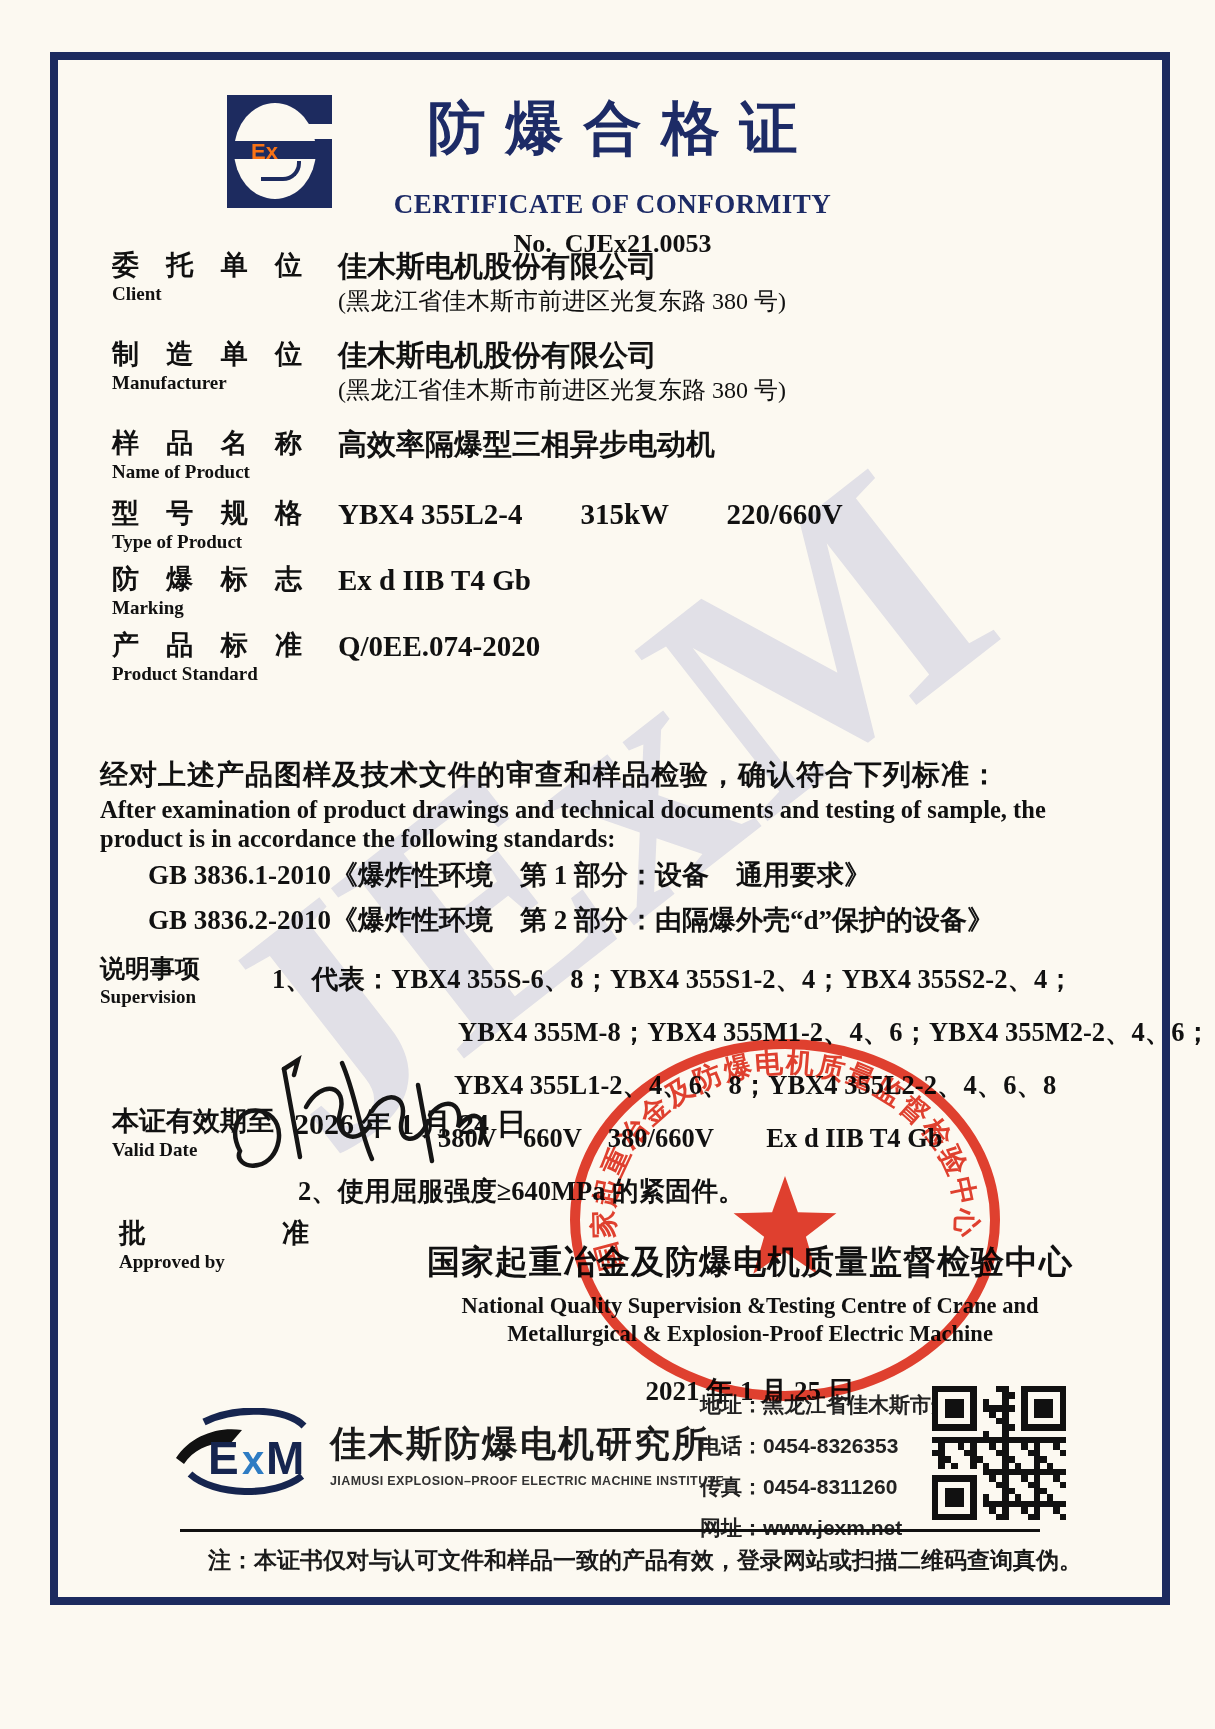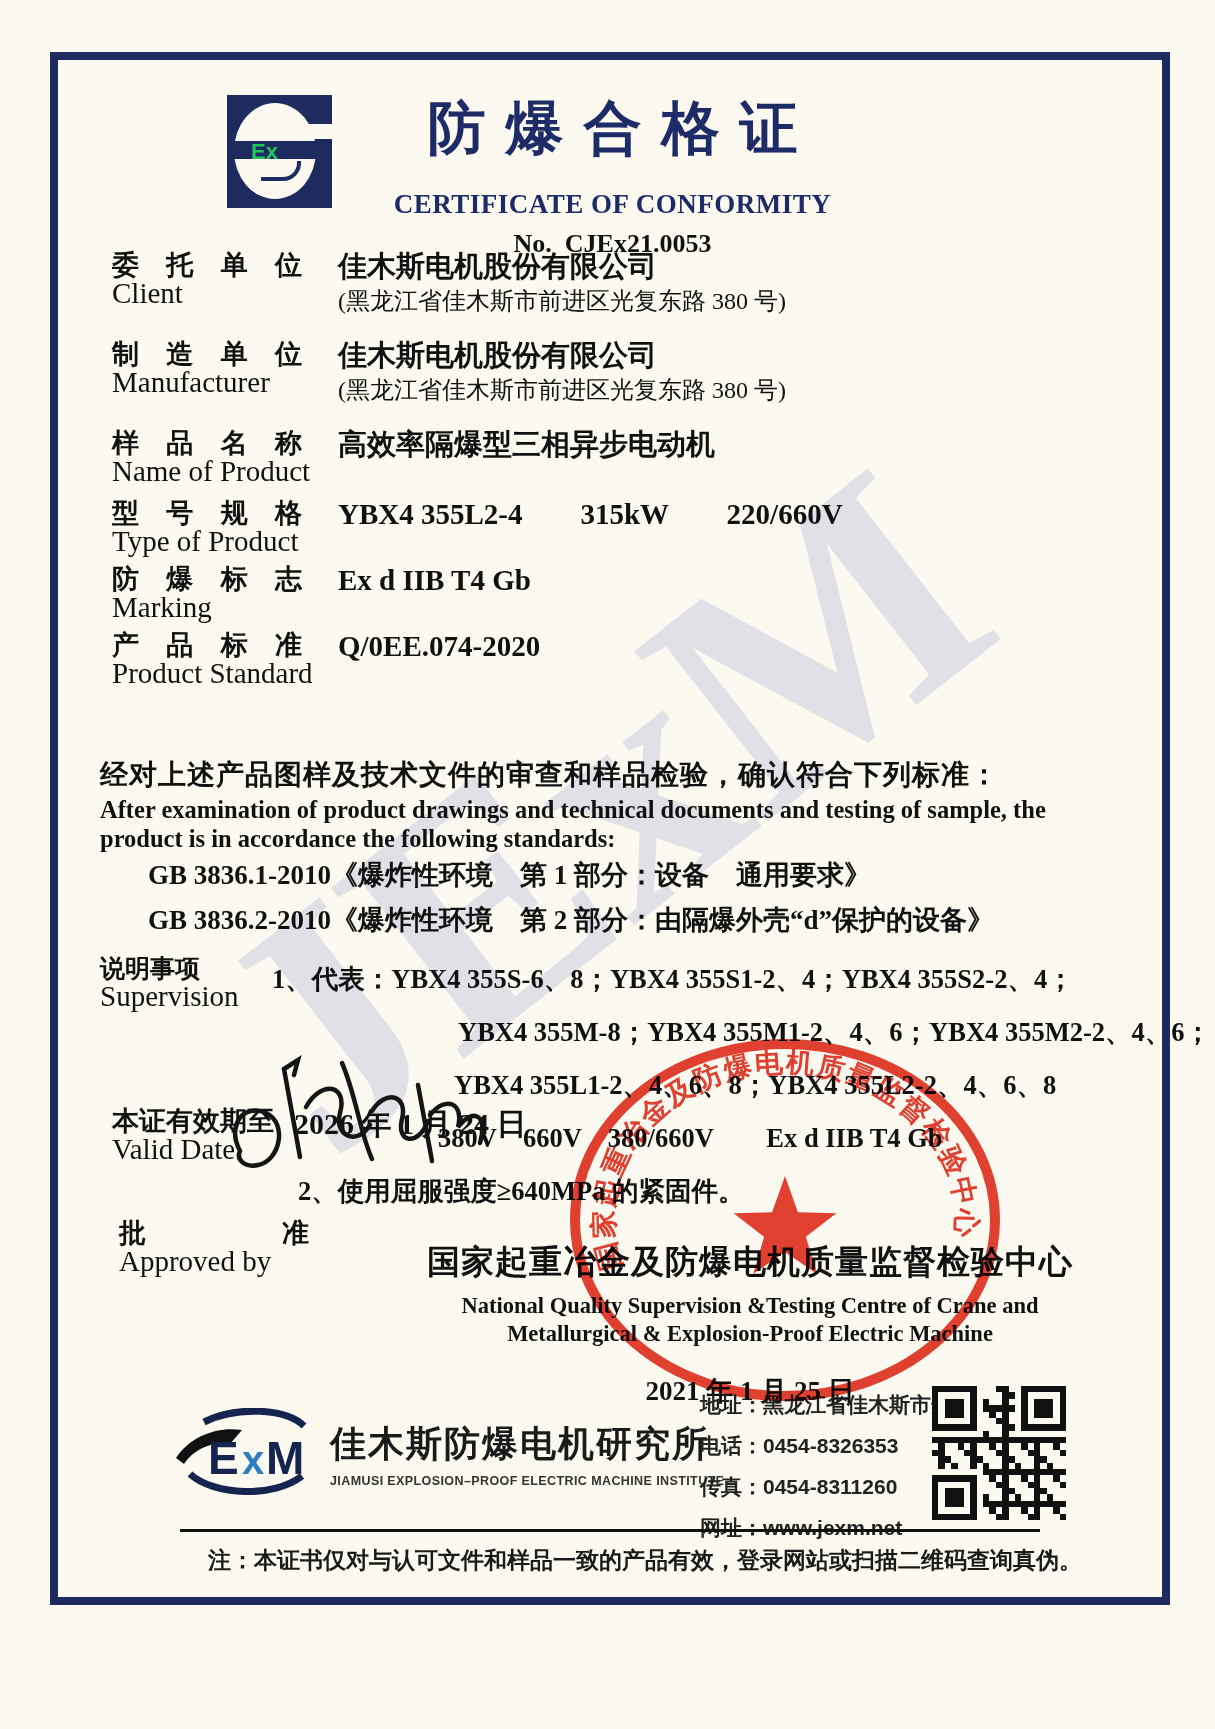--- a/index.html
+++ b/index.html
@@ -10,33 +10,33 @@
   }
   .frame {
     position:absolute; left:50px; top:52px; width:1104px; height:1537px;
     border:8px solid #1d2b5f;
   }
   
   .ex-logo { position:absolute; left:227px; top:95px; width:105px; height:113px; background:#1d2b5f; }
   .ex-oval { position:absolute; left:7px; top:8px; width:82px; height:96px; background:#fcf9f1; border-radius:50%; }
   .ex-gap-top { position:absolute; left:56px; top:29px; width:49px; height:15px; background:#fcf9f1; }
   .ex-band { position:absolute; left:0; top:46px; width:105px; height:18px; background:#1d2b5f; }
-  .ex-text { position:absolute; left:24px; top:44px; font-family:"Liberation Sans",sans-serif; font-weight:bold; font-size:22px; color:#22c55e; }
+  .ex-text { position:absolute; left:24px; top:44px; font-family:"Liberation Sans",sans-serif; font-weight:bold; font-size:22px; color:#f97316; }
   .ex-hook { position:absolute; left:34px; top:66px; width:36px; height:16px; border:4px solid #1d2b5f; border-top:none; border-left:none; border-radius:0 0 18px 0; }
   .title-wrap { position:absolute; left:340px; top:90px; width:545px; text-align:center; }
   .title-zh { font-size:58px; font-weight:700; color:#1d2b66; letter-spacing:20px; text-indent:20px; }
   .title-en { font-size:27px; font-weight:700; color:#1d2b66; margin-top:21px; letter-spacing:0.5px; }
   .cert-no { font-size:26px; font-weight:700; color:#111; margin-top:9px; white-space:pre; }
   
   .fields { position:absolute; left:112px; top:250px; width:950px; }
   .frow { display:grid; grid-template-columns:226px 1fr; }
   .frow.m24 { margin-bottom:24px; } .frow.m12 { margin-bottom:14px; } .frow.m10 { margin-bottom:10px; }
   .lz { font-size:27px; font-weight:700; line-height:31px; }
   .spread { width:190px; text-align:justify; text-align-last:justify; }
-  .le { font-size:29px; font-weight:400; line-height:25px; }
+  .le { font-size:19px; font-weight:700; line-height:25px; }
   .fv { font-size:29px; font-weight:700; line-height:32px; white-space:pre; }
   .fn { font-size:24px; font-weight:400; line-height:28px; margin-top:5px; white-space:pre; }
   
   .bodytext { position:absolute; left:100px; top:726px; width:958px; }
   .st-zh { font-size:28px; font-weight:700; letter-spacing:1px; line-height:36px;margin-top:31px; }
   .st-en { font-size:24.5px; font-weight:700; line-height:29px; margin-top:2px; }
   .std { font-size:27px; font-weight:700; line-height:45px; padding-left:48px; white-space:pre; }
   .expl { display:grid; grid-template-columns:172px 1fr; margin-top:10px; }
   .expl .lz { font-size:25px; }
   .eline { font-size:26.5px; font-weight:700; line-height:53px; white-space:pre; }

